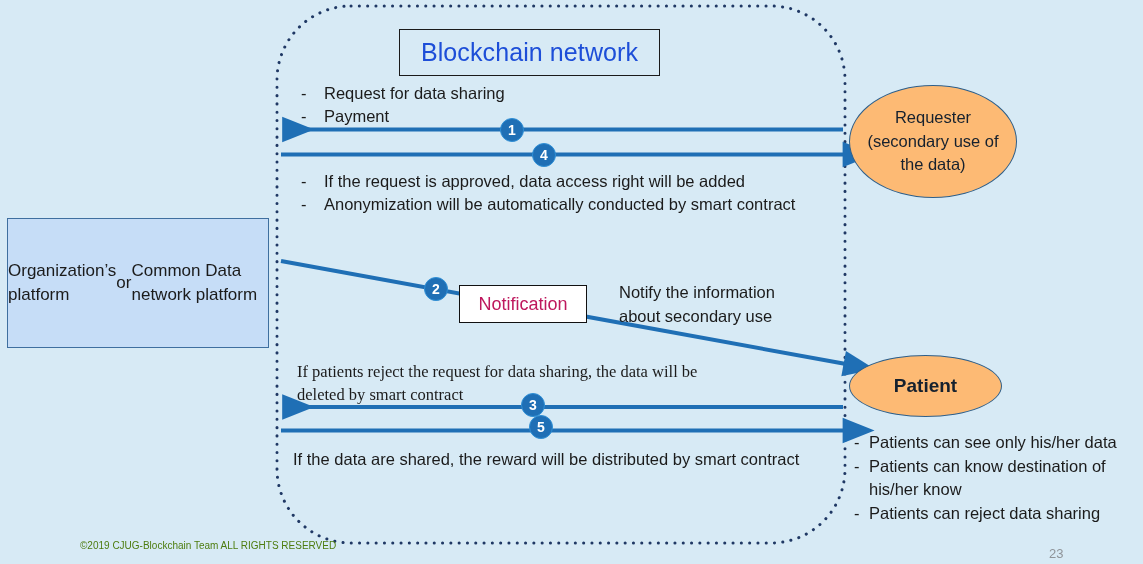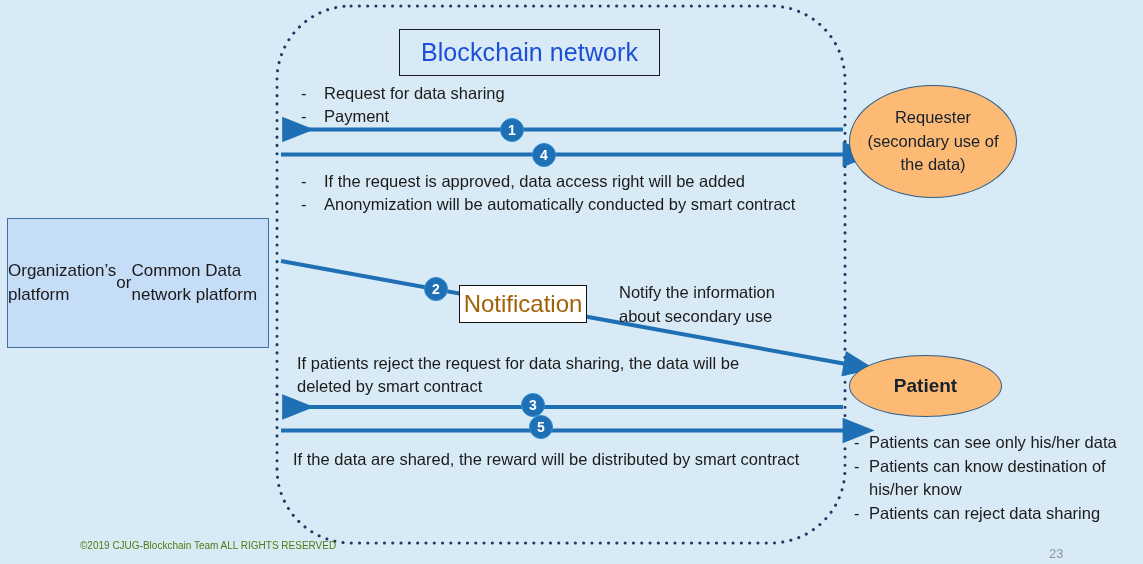--- a/index.html
+++ b/index.html
@@ -95,22 +95,22 @@
   .notification-box {
     left: 459px;
     top: 285px;
     width: 128px;
     height: 38px;
     background: #ffffff;
     border: 1.3px solid #111111;
     display: flex;
     align-items: center;
     justify-content: center;
-    font-size: 24px;
-    color: #a16207;
+    font-size: 18px;
+    color: #be185d;
     box-sizing: border-box;
   }
 
   
   .txt {
     color: #1b1b1b;
     font-size: 16.5px;
     line-height: 1.42;
     white-space: nowrap;
   }
@@ -118,21 +118,21 @@
     display: flex;
     white-space: nowrap;
   }
   .bullet-dash {
     width: 23px;
     flex: none;
   }
   .block-top-bullets { left: 301px; top: 82px; }
   .block-mid-bullets { left: 301px; top: 170px; }
   .block-notify-text { left: 619px; top: 281px; font-size: 16.5px; line-height: 1.45; }
-  .block-reject-text { left: 297px; top: 352px; }
+  .block-reject-text { left: 297px; top: 360px; font-family: Liberation Serif, serif; }
   .block-reward-text { left: 293px; top: 448px; }
   .block-patient-bullets { left: 854px; top: 431px; font-size: 16.5px; line-height: 1.43; }
   .block-patient-bullets .bullet-dash { width: 15px; }
   .indent { padding-left: 15px; }
 
   
   .copyright {
     left: 80px;
     top: 540px;
     font-size: 10px;

